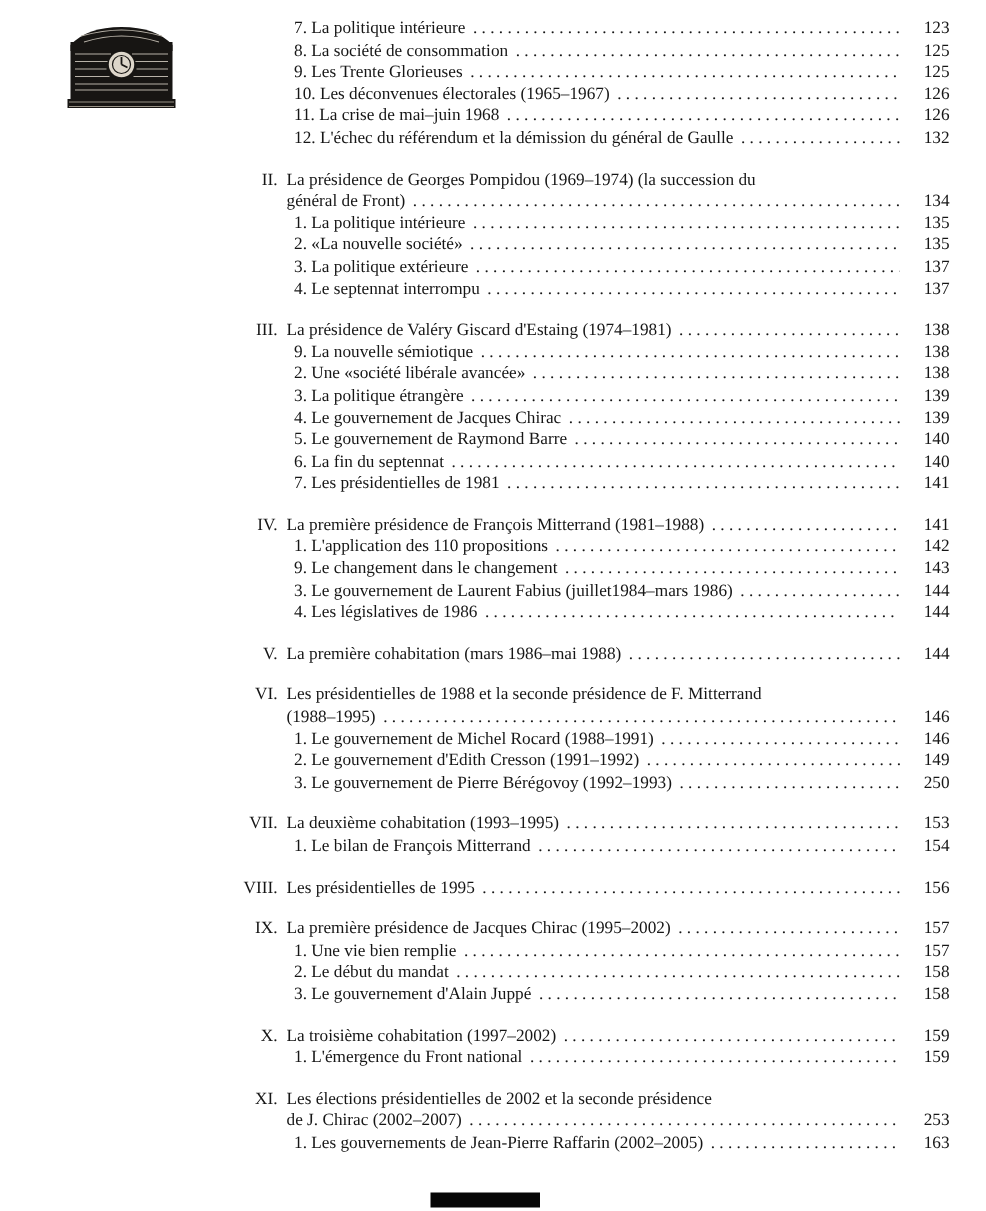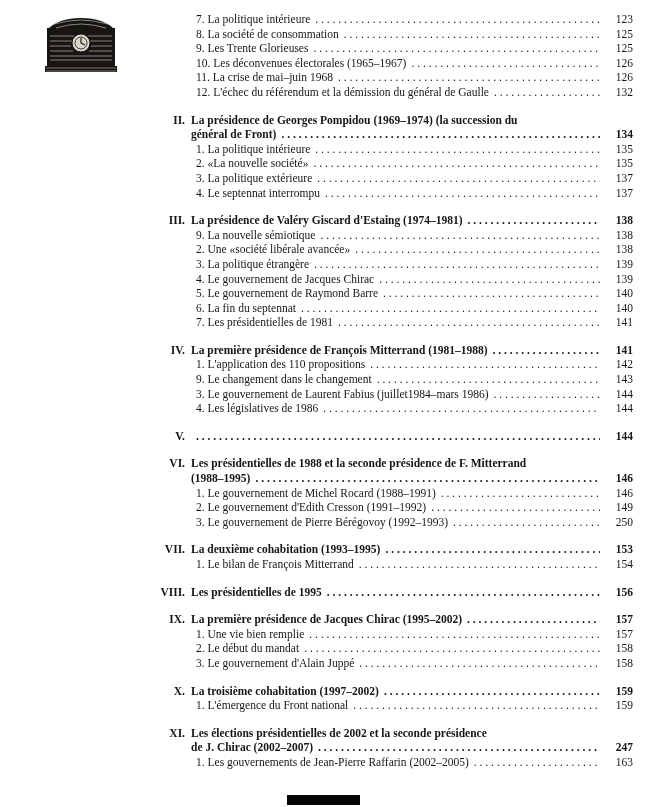--- a/index.html
+++ b/index.html
@@ -14,21 +14,21 @@
   .ornament {
     position: absolute;
     left: 44px; top: 16px;
     width: 74px; height: 60px;
   }
   .toc {
     position: absolute;
     left: 191px; top: 12px; right: 24px;
   }
   .entry { font-size: 11.5px; line-height: 14.6px; }
-  .entry.section { font-weight: bold; margin-top: 13px; }
+  .entry.section { font-weight: normal; margin-top: 13px; }
   .entry.sub { padding-left: 5px; }
   .row { display: flex; align-items: flex-end; }
   .roman {
     flex: 0 0 auto;
     width: 40px;
     margin-left: -46px;
     margin-right: 6px;
     text-align: right;
     white-space: nowrap;
   }
@@ -251,20 +251,21 @@
     <div class="entry sub">
       <div class="row">
         <span class="label">4. Les législatives de 1986</span>
         <span class="leader"></span>
         <span class="pagenum">144</span>
       </div>
     </div>
     <div class="entry section">
       <div class="row">
         <span class="roman">V.</span>
+        <span class="label">La première cohabitation (mars 1986–mai 1988)</span>
         <span class="leader"></span>
         <span class="pagenum">144</span>
       </div>
     </div>
     <div class="entry section">
       <div class="row">
         <span class="roman">VI.</span>
         <span class="label">Les présidentielles de 1988 et la seconde présidence de F. Mitterrand</span>
       </div>
       <div class="row">
@@ -362,21 +363,21 @@
       </div>
     </div>
     <div class="entry section">
       <div class="row">
         <span class="roman">XI.</span>
         <span class="label">Les élections présidentielles de 2002 et la seconde présidence</span>
       </div>
       <div class="row">
         <span class="label">de J. Chirac (2002–2007)</span>
         <span class="leader"></span>
-        <span class="pagenum">247</span>
+        <span class="pagenum">253</span>
       </div>
     </div>
     <div class="entry sub">
       <div class="row">
         <span class="label">1. Les gouvernements de Jean-Pierre Raffarin (2002–2005)</span>
         <span class="leader"></span>
         <span class="pagenum">163</span>
       </div>
     </div>
   </div>

